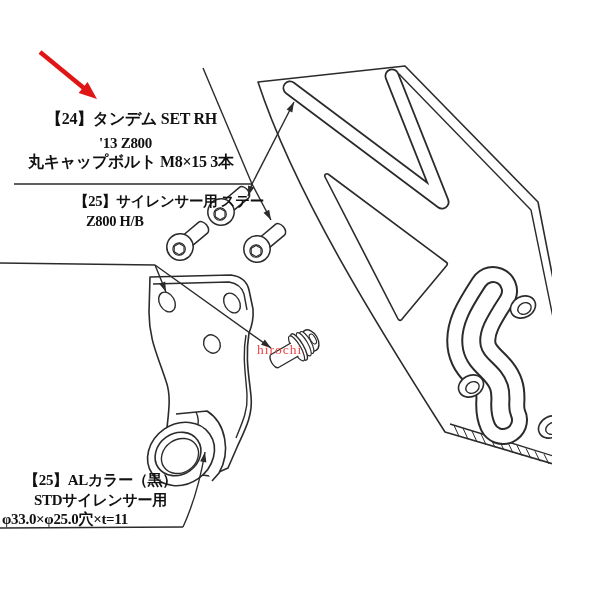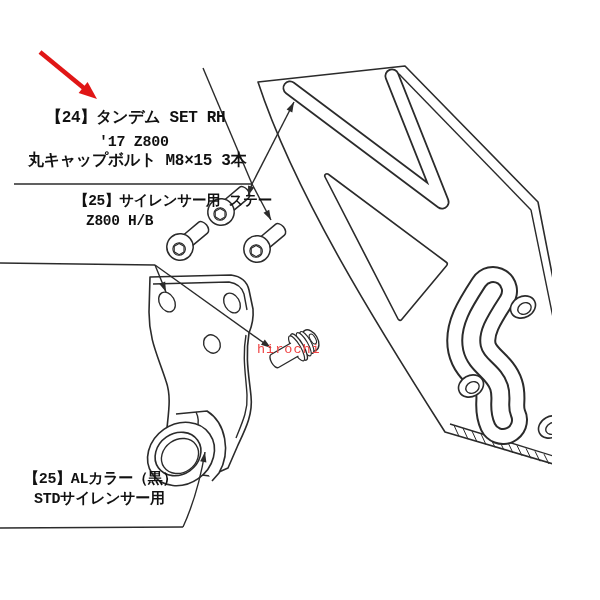--- a/index.html
+++ b/index.html
@@ -1,17 +1,17 @@
 <!DOCTYPE html>
 <html><head>
 <meta charset="utf-8">
 <style>
   html,body{margin:0;padding:0;background:#fff;}
   .screen{position:relative;width:552px;height:600px;background:#fff;overflow:hidden;
-          font-family:Liberation Mono, monospace;border-radius:25px;}
+          font-family:Liberation Serif, serif;border-radius:25px;}
   .t{position:absolute;white-space:nowrap;font-weight:bold;color:#111;letter-spacing:-0.3px;line-height:1.1;}
   .wm{position:absolute;white-space:nowrap;color:#ef4444;font-size:13.5px;letter-spacing:1px;font-weight:normal;}
   .footer{position:absolute;white-space:nowrap;color:#161616;font-size:17px;font-weight:bold;letter-spacing:0.5px;}
   svg{position:absolute;left:0;top:0;}
   .ln{stroke:#2b2b2b;stroke-width:1.4;fill:none;}
   .pt{stroke:#2b2b2b;stroke-width:1.6;fill:#ffffff;}
   .nf{stroke:#2b2b2b;stroke-width:1.4;fill:none;}
   .ah{fill:#2b2b2b;stroke:none;}
 </style>
 </head>
@@ -131,25 +131,26 @@
     <polygon class="ah" points="205,452 206.4,462.4 200.1,461.3"></polygon>
   </g>
 
   <g>
     <path d="M 40,52 L 85,89" stroke="#e01616" stroke-width="4.5" fill="none"></path>
     <polygon points="97,99 87.6,82.1 78.6,92.9" fill="#e01616"></polygon>
   </g>
 </svg>
 
 <div class="t" style="left:46px;top:110px;font-size:16px;">【24】タンデム SET RH</div>
-<div class="t" style="left:99px;top:135px;font-size:15px;">'17 Z800</div>
+<div class="t" style="left:99px;top:135px;font-size:15px;">'13 Z800</div>
 <div class="t" style="left:28px;top:153px;font-size:16px;">丸キャップボルト M8×15 3本</div>
 
 <div class="t" style="left:28px;top:194px;font-size:14.5px;margin-left:46px;">【25】サイレンサー用 ステー</div>
 <div class="t" style="left:86px;top:214px;font-size:14.5px;">Z800 H/B</div>
 
 <div class="t" style="left:24px;top:472px;font-size:15px;">【25】ALカラー（黒）</div>
 <div class="t" style="left:34px;top:492px;font-size:15px;">STDサイレンサー用</div>
+<div class="t" style="left:2px;top:511px;font-size:15px;">φ33.0×φ25.0穴×t=11</div>
 
 <div class="wm" style="left:257px;top:342px;">hirochi</div>
 
 
 </div>
 
 </body></html>

